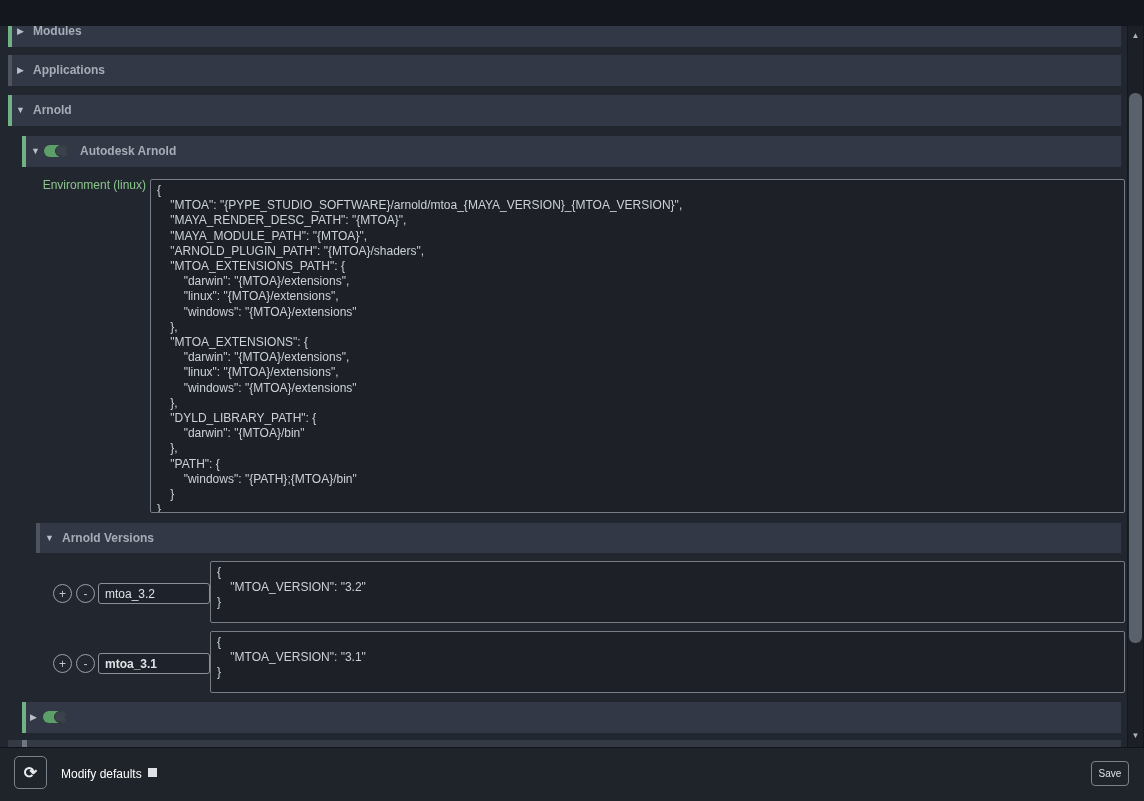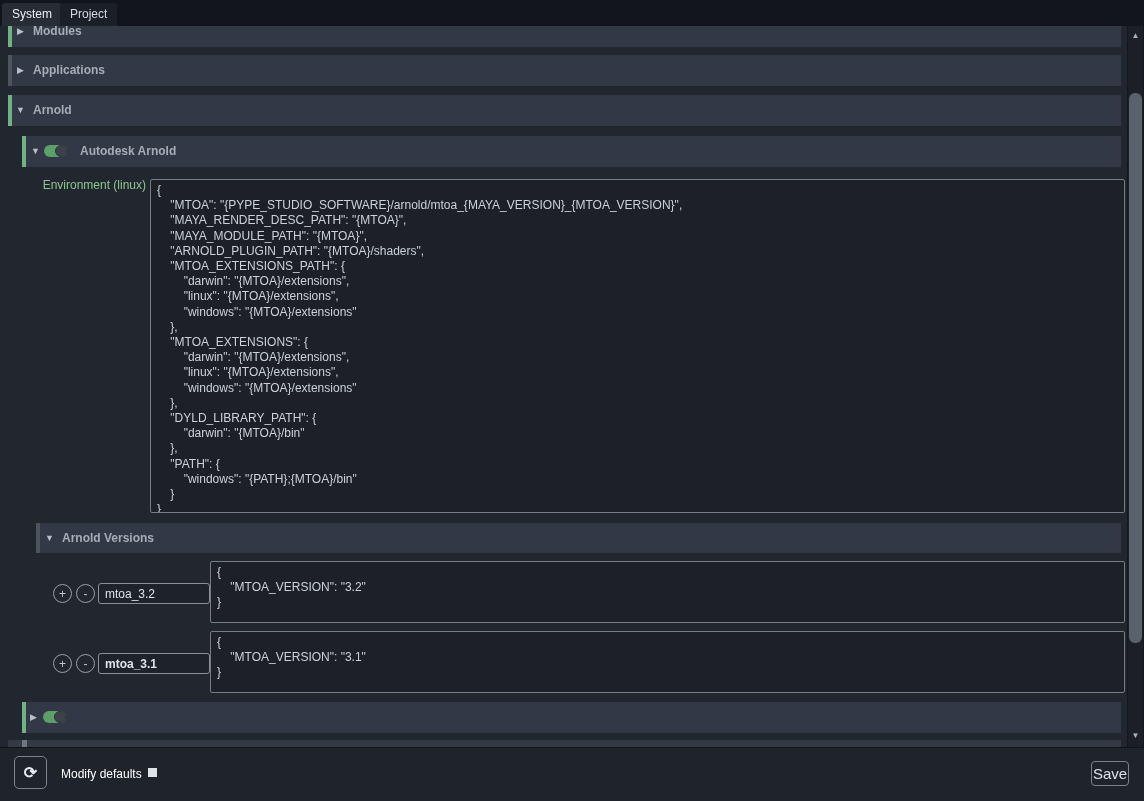--- a/index.html
+++ b/index.html
@@ -55,31 +55,27 @@
 
   
   .footer { position:absolute; left:0; top:747px; width:1144px; height:54px; background:#1f242b;
             border-top:1px solid #10131a; }
   .refresh-btn { position:absolute; left:14px; top:8px; width:33px; height:33px; background:transparent;
                  border:1px solid #7c828c; border-radius:5px; color:#e8eaee; font-size:16px;
                  font-weight:bold; line-height:30px; text-align:center; }
   .modify-label { position:absolute; left:61px; top:19px; font-size:12px; color:#ffffff; }
   .modify-check { position:absolute; left:148px; top:20px; width:9px; height:9px; background:#dfe2e6; }
   .save-btn { position:absolute; right:15px; top:13px; width:38px; height:25px; background:transparent;
-              border:1px solid #7c828c; border-radius:4px; color:#dde0e4; font-size:15px; }
+              border:1px solid #7c828c; border-radius:4px; color:#dde0e4; font-size:10px; }
 </style>
 </head>
 <body>
 
 <div class="window">
 
-  <div class="tabbar">
-    <div class="tab tab-system active">System</div>
-    <div class="tab tab-project">Project</div>
-  </div>
 
   <div class="viewport">
 
     <div class="sec-header" style="left:8px; top:-10px; width:1113px;">
       <span class="bar green"></span>
       <span class="arr" style="left:9px;">▶</span>
       <span class="lbl" style="left:25px;">Modules</span>
     </div>
 
     <div class="sec-header" style="left:8px; top:29px; width:1113px;">

